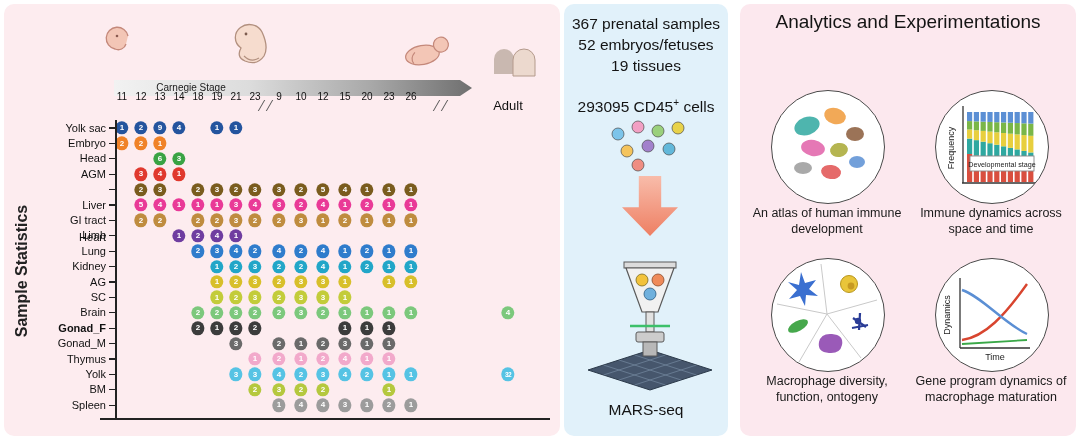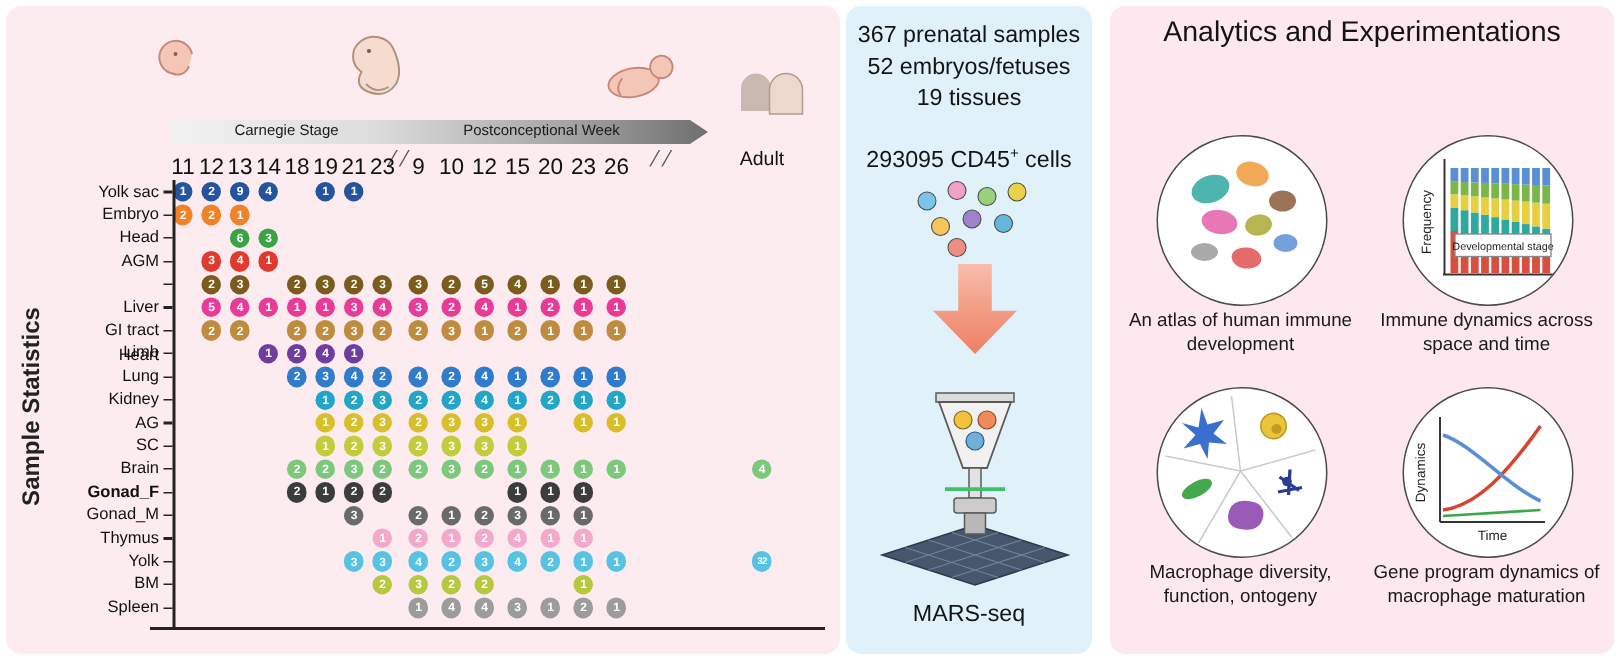--- a/index.html
+++ b/index.html
@@ -13,21 +13,21 @@
   
   .ylab{position:absolute;left:-62px;top:258px;width:160px;text-align:center;
         font-size:16px;font-weight:bold;color:#222;transform:rotate(-90deg)}
   #topart{position:absolute;left:88px;top:2px}
   #stage-arrow{position:absolute;left:110px;top:76px;width:358px;height:16px;
      background:linear-gradient(90deg,#f2f2f2 0%,#dcdcdc 38%,#a8a8a8 72%,#6f6f6f 100%);
      clip-path:polygon(0 0,calc(100% - 12px) 0,100% 50%,calc(100% - 12px) 100%,0 100%)}
   #stage-arrow span{position:absolute;top:0;line-height:16px;font-size:10px;color:#1a1a1a;text-align:center;white-space:nowrap}
   #carnegie-label{left:4px;width:146px}
   #pcw-label{left:152px;width:190px}
-  .collab{position:absolute;top:99px;transform:translateX(-50%);font-size:15px;color:#111;white-space:nowrap}
+  .collab{position:absolute;top:87px;transform:translateX(-50%);font-size:10px;color:#111;white-space:nowrap}
   .adult-lab{position:absolute;left:504px;top:94px;transform:translateX(-50%);font-size:13px;color:#111}
   .brk{position:absolute;width:7px;height:11px;border-left:1.5px solid #555;border-right:1.5px solid #555;transform:skewX(-30deg)}
   #matrix{position:absolute;inset:0}
   .tlabel{position:absolute;left:28px;width:74px;text-align:right;font-size:11px;color:#111;white-space:nowrap}
   .tick{position:absolute;left:105px;width:6px;height:1.4px;background:#222}
   .dot{position:absolute;width:13.4px;height:13.4px;border-radius:50%;transform:translate(-50%,-50%);
        color:#fff;font-weight:bold;font-size:8px;display:flex;align-items:center;justify-content:center}
   .dot.sm{font-size:6.5px;letter-spacing:-0.5px}
   #x-axis{position:absolute;left:96px;top:414px;width:450px;height:1.6px;background:#222}
   #y-axis{position:absolute;left:111.4px;top:116px;width:1.4px;height:300px;background:#222}
@@ -81,21 +81,20 @@
       <path d="M323,44 q-6,5 -3,11" stroke="#c4887a" stroke-width="1.2" fill="none"></path>
     </g>
     <g>
       <path d="M402,68 v-15 a10,10 0 0 1 20,0 v15 z" fill="#c9b8b0"></path>
       <path d="M421,70 v-16 a11,11 0 0 1 22,0 v16 z" fill="#ecd9ce" stroke="#b49a8c" stroke-width="1"></path>
     </g>
   </svg>
 
   <div id="stage-arrow">
     <span id="carnegie-label">Carnegie Stage</span>
-    <span id="pcw-label">Postconceptional Week</span>
   </div>
 
   <div class="adult-lab">Adult</div>
   <span class="brk" style="left:257px;top:96px"></span>
   <span class="brk" style="left:432px;top:96px"></span>
 
   <div id="matrix">
       <div class="collab" style="left: 118px;">11</div>
       <div class="collab" style="left: 137px;">12</div>
       <div class="collab" style="left: 156px;">13</div>

